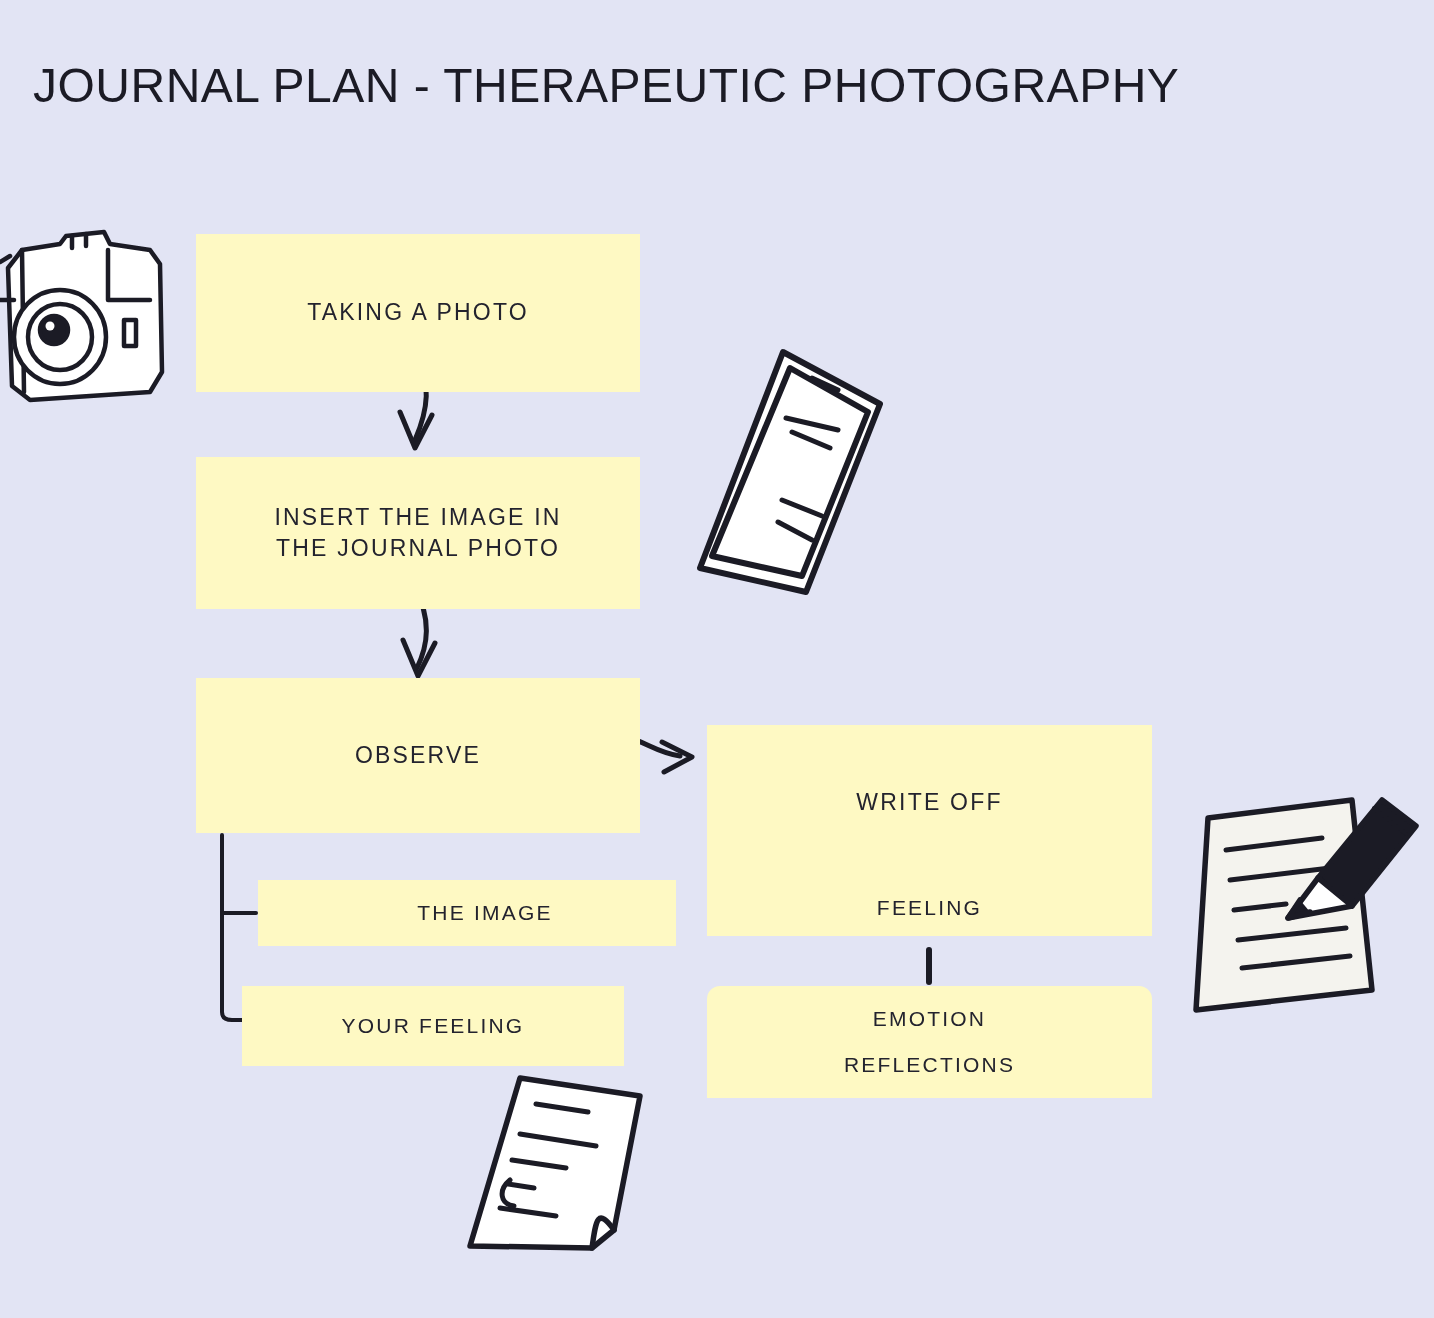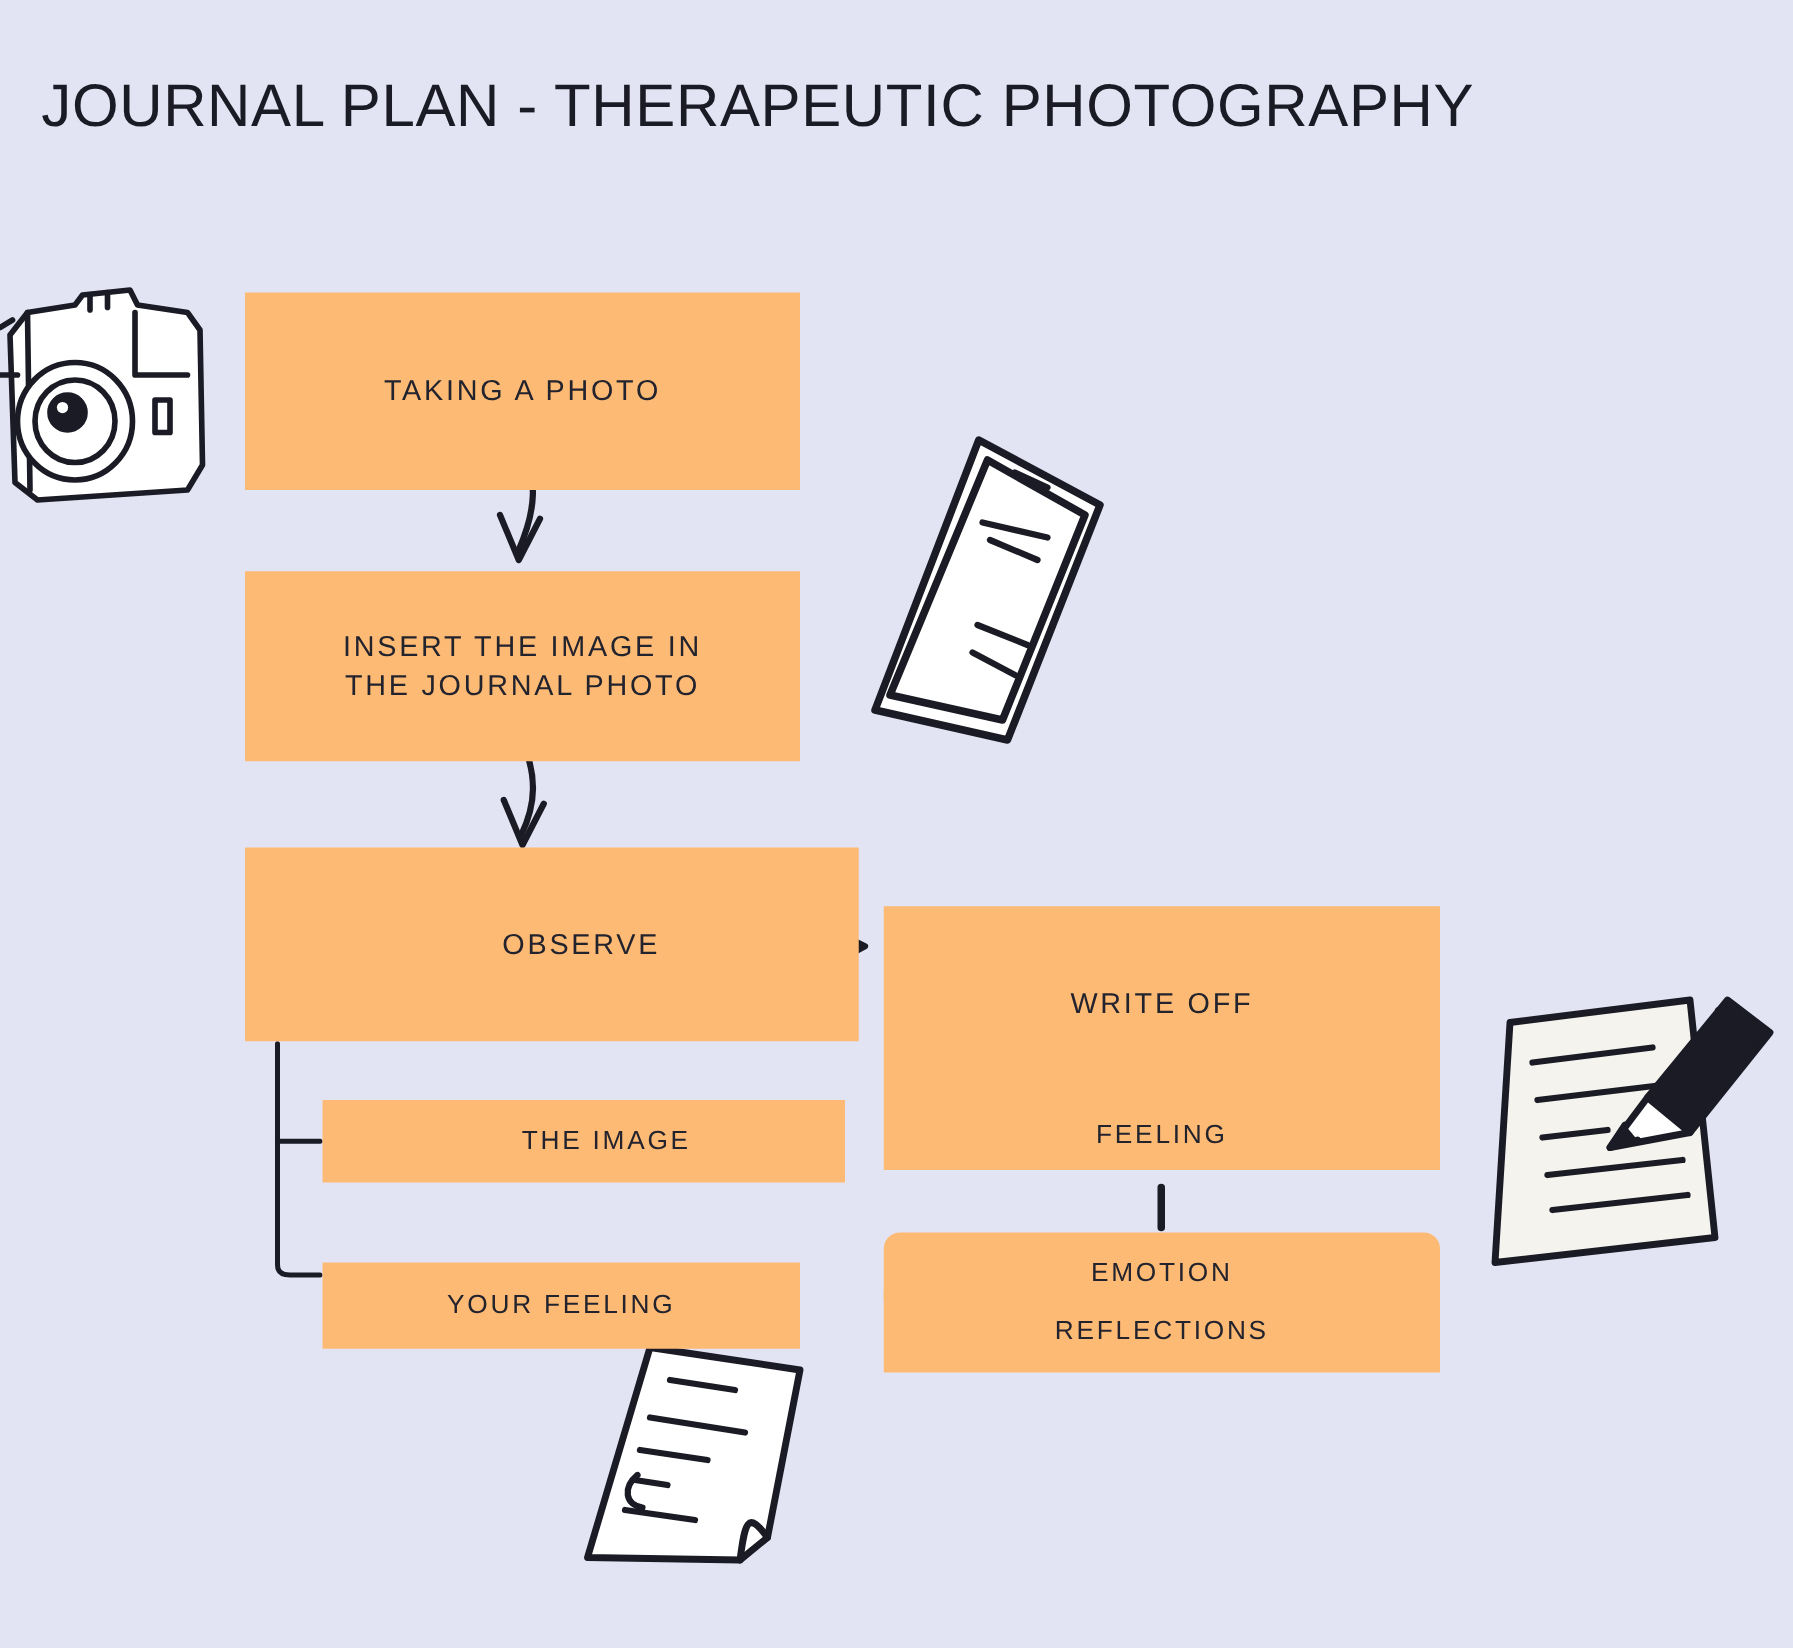--- a/index.html
+++ b/index.html
@@ -26,40 +26,40 @@
     top: 58px;
     font-size: 48px;
     font-weight: normal;
     letter-spacing: 0.5px;
     color: #1b1b25;
     white-space: nowrap;
   }
 
   .node {
     position: absolute;
-    background: #fdba74;
+    background: #fef9c3;
     color: #23232e;
     display: flex;
     align-items: center;
     justify-content: center;
     text-align: center;
     letter-spacing: 2.2px;
     line-height: 1.35;
     font-size: 22px;
   }
 
   .node.big { font-size: 23px; }
   .node.small { font-size: 21px; }
 
   
   #node-taking-photo { left: 196px; top: 234px; width: 444px; height: 158px; }
   #node-insert-image { left: 196px; top: 457px; width: 444px; height: 152px; }
-  #node-observe      { left: 196px; top: 678px; width: 444px; height: 155px; padding-left: 47px; }
+  #node-observe      { left: 196px; top: 678px; width: 444px; height: 155px; }
   #node-the-image    { left: 258px; top: 880px; width: 382px; height: 66px; padding-left: 36px; }
-  #node-your-feeling { left: 258px; top: 986px; width: 382px; height: 69px; margin-top: 24px; }
+  #node-your-feeling { left: 242px; top: 986px; width: 382px; height: 80px; }
 
   
   #node-write-off    { left: 707px; top: 678px; width: 445px; height: 155px; margin-top: 47px; }
   #node-feeling      { left: 707px; top: 880px; width: 445px; height: 56px; }
   #node-emotion      { left: 707px; top: 986px; width: 445px; height: 66px; border-radius: 13px; }
   #node-reflections  { left: 707px; top: 1032px; width: 445px; height: 66px; }
 
   .svg-layer {
     position: absolute;
     inset: 0;

